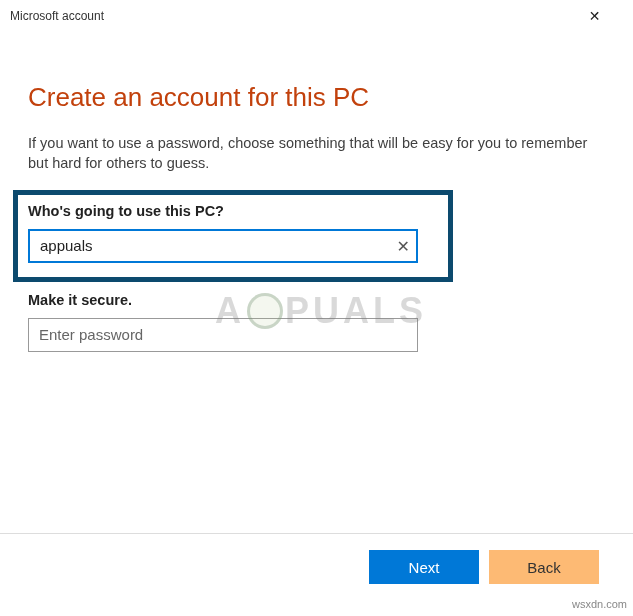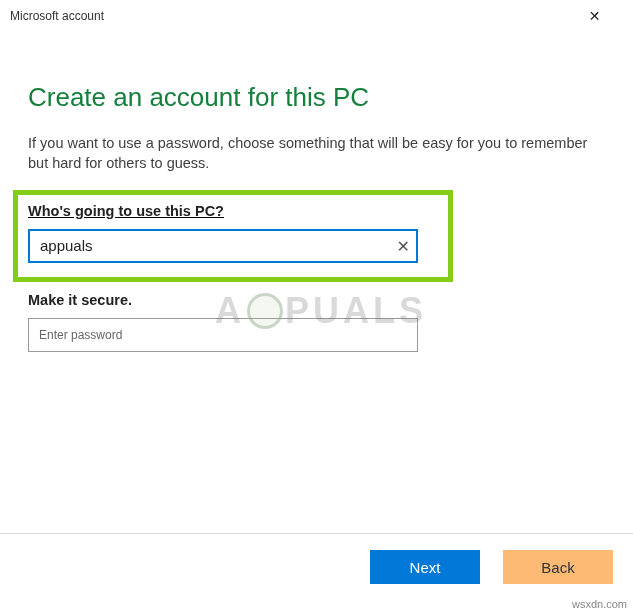--- a/index.html
+++ b/index.html
@@ -33,36 +33,35 @@
       font-size: 14px;
       color: #222;
       cursor: pointer;
     }
     .content {
       padding: 50px 28px 0 28px;
     }
     h1.page-heading {
       font-size: 26px;
       font-weight: 400;
-      color: #15803d;
+      color: #c2410c;
       margin-bottom: 20px;
     }
     p.intro {
       font-size: 14.5px;
       color: #404040;
       line-height: 1.4;
       margin-bottom: 16px;
     }
     .highlight-box {
-      border: 5px solid #84cc16;
+      border: 5px solid #0c4a6e;
       padding: 8px 10px 14px 10px;
       width: 440px;
       margin-left: -15px;
       margin-bottom: 10px;
-      text-decoration: underline;
     }
     .section-label {
       font-size: 14.5px;
       font-weight: 600;
       color: #222;
       margin-bottom: 10px;
       display: block;
     }
     .username-wrap {
       position: relative;
@@ -86,21 +85,21 @@
       color: #555;
       cursor: pointer;
     }
     .secure-section {
       margin-top: 6px;
     }
     .password-input {
       width: 390px;
       height: 34px;
       border: 1px solid #999;
-      font-size: 12px;
+      font-size: 15px;
       padding: 0 10px;
       color: #222;
       outline: none;
       display: block;
       margin-bottom: 14px;
     }
     .password-input::placeholder {
       color: #666;
     }
     .watermark {
@@ -127,24 +126,24 @@
     }
     .footer-sep {
       position: absolute;
       left: 0;
       right: 0;
       bottom: 82px;
       border-top: 1px solid #ddd;
     }
     .footer {
       position: absolute;
-      right: 20px;
+      right: 34px;
       bottom: 32px;
       display: flex;
-      gap: 23px;
+      gap: 10px;
     }
     .btn {
       width: 110px;
       height: 34px;
       border: none;
       font-size: 15px;
       cursor: pointer;
     }
     .btn-primary {
       background: #0078d7;

